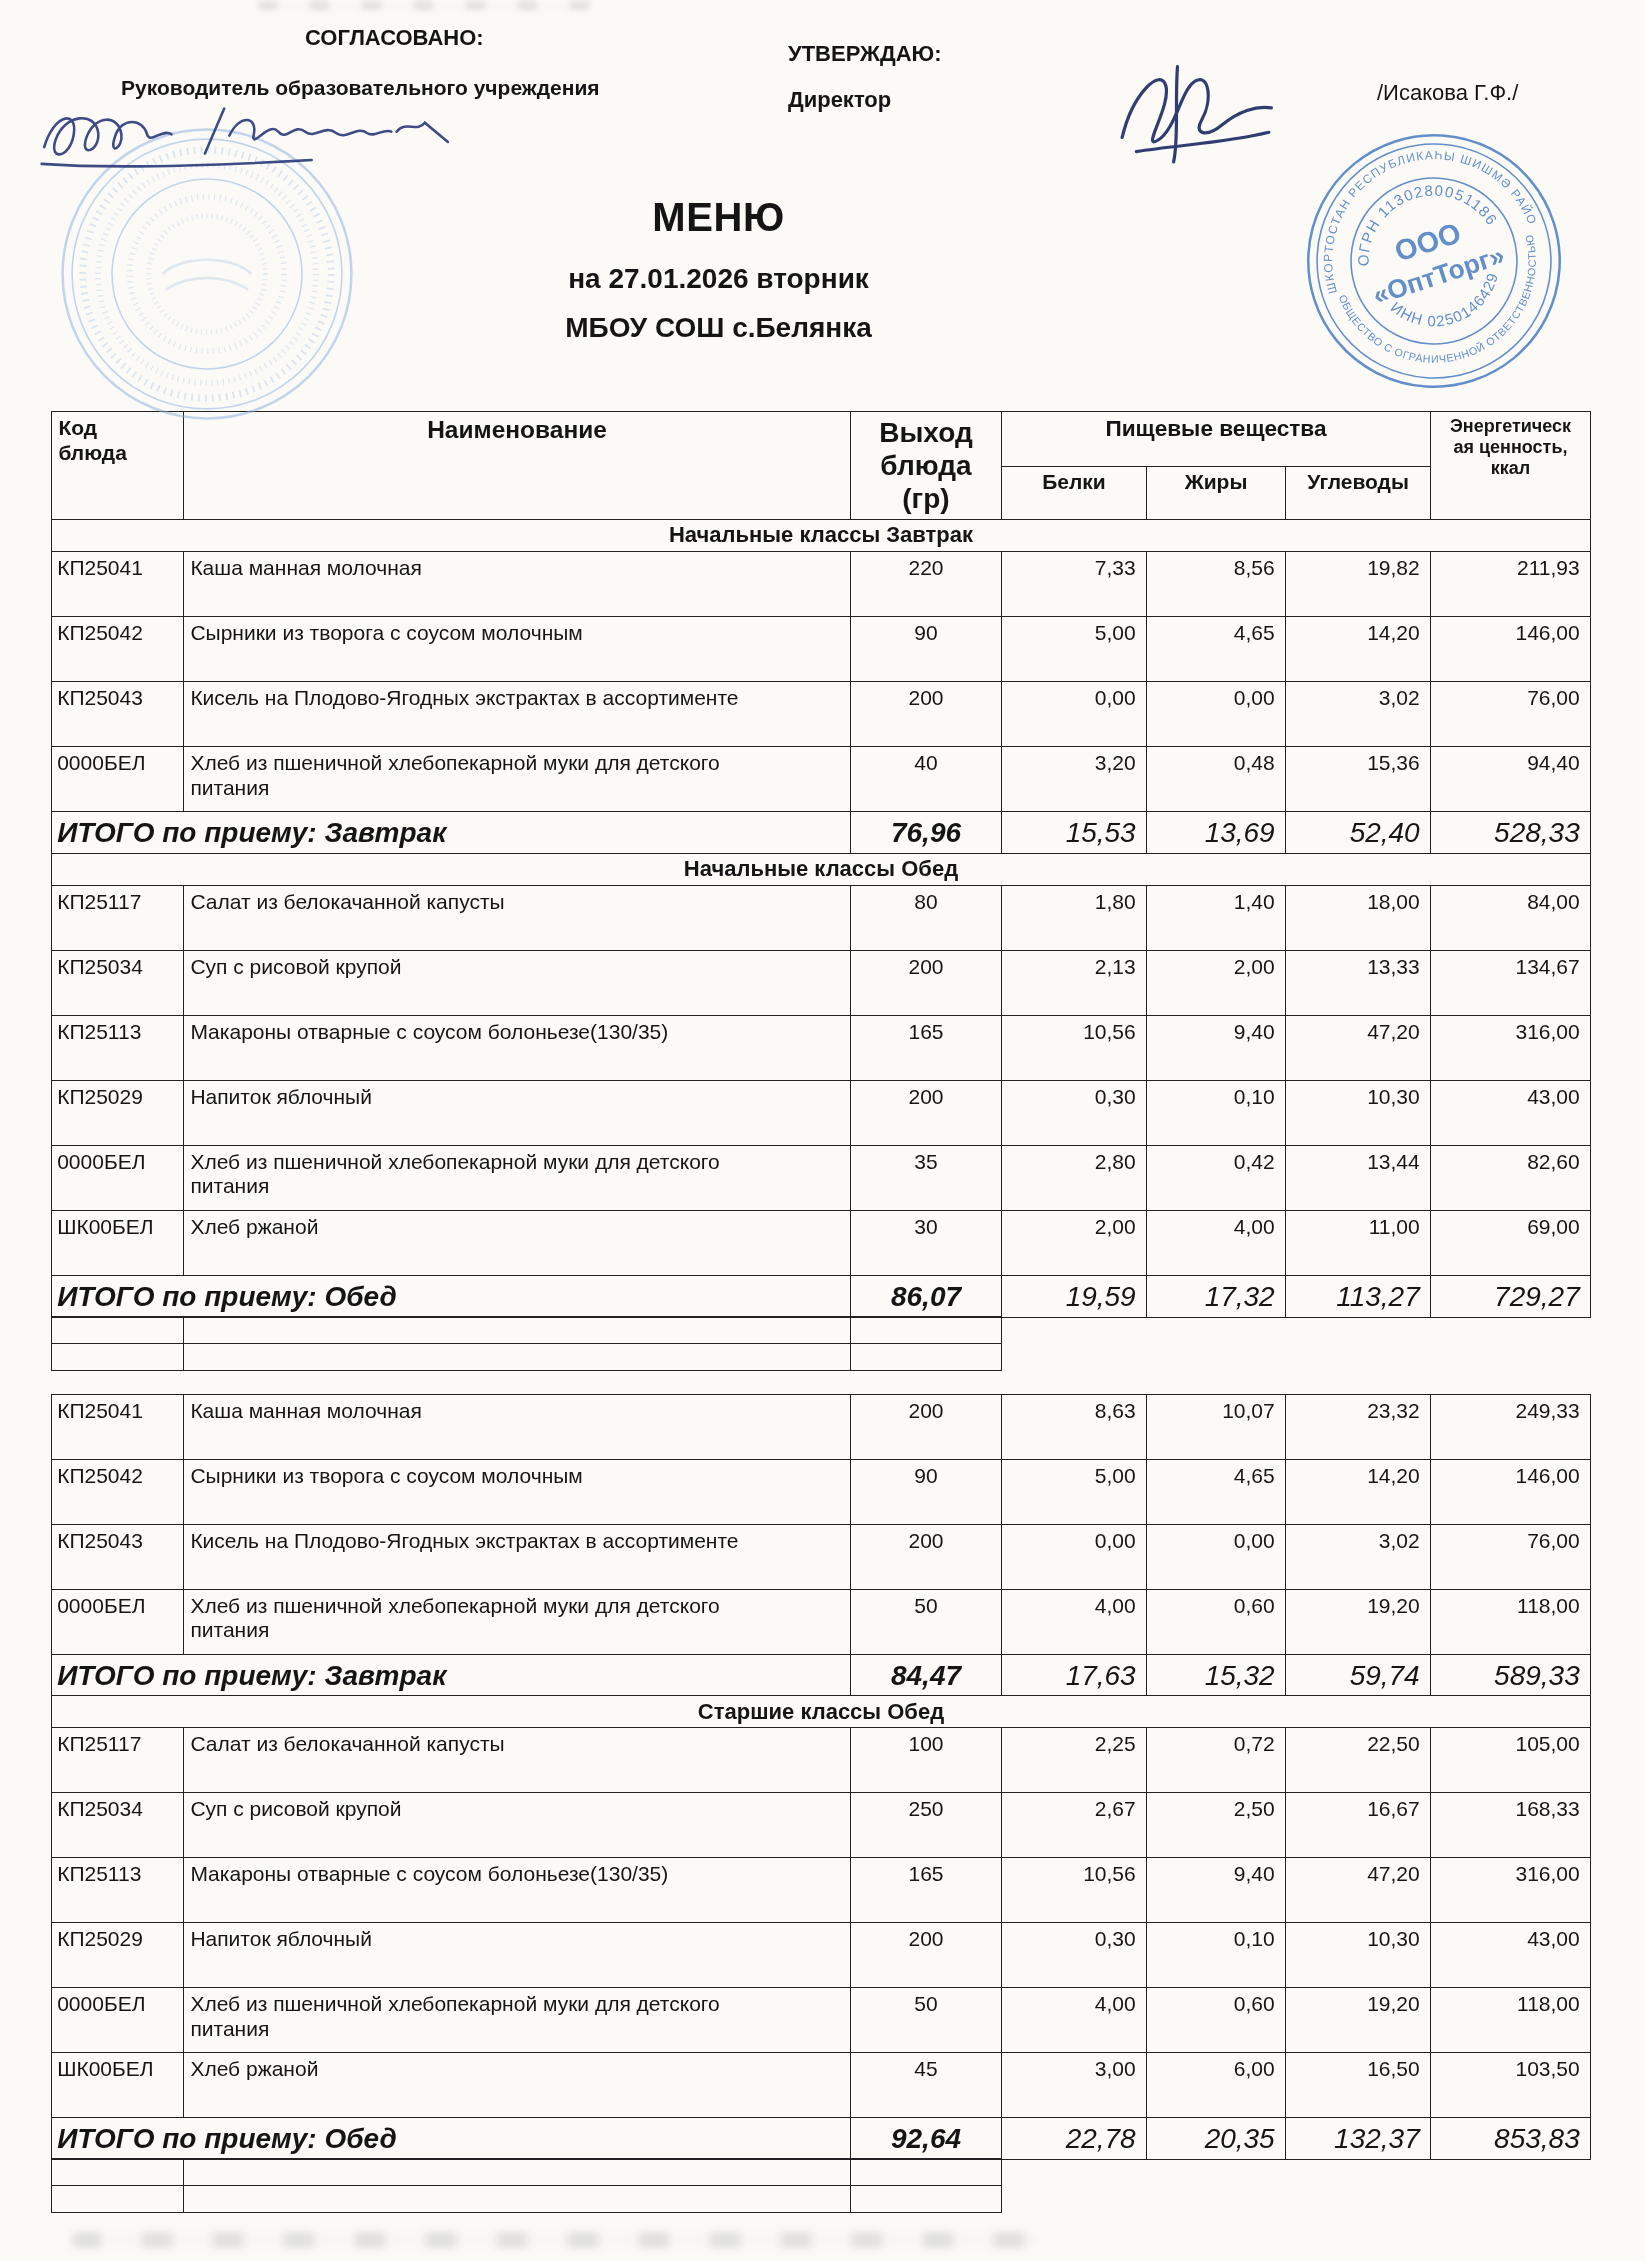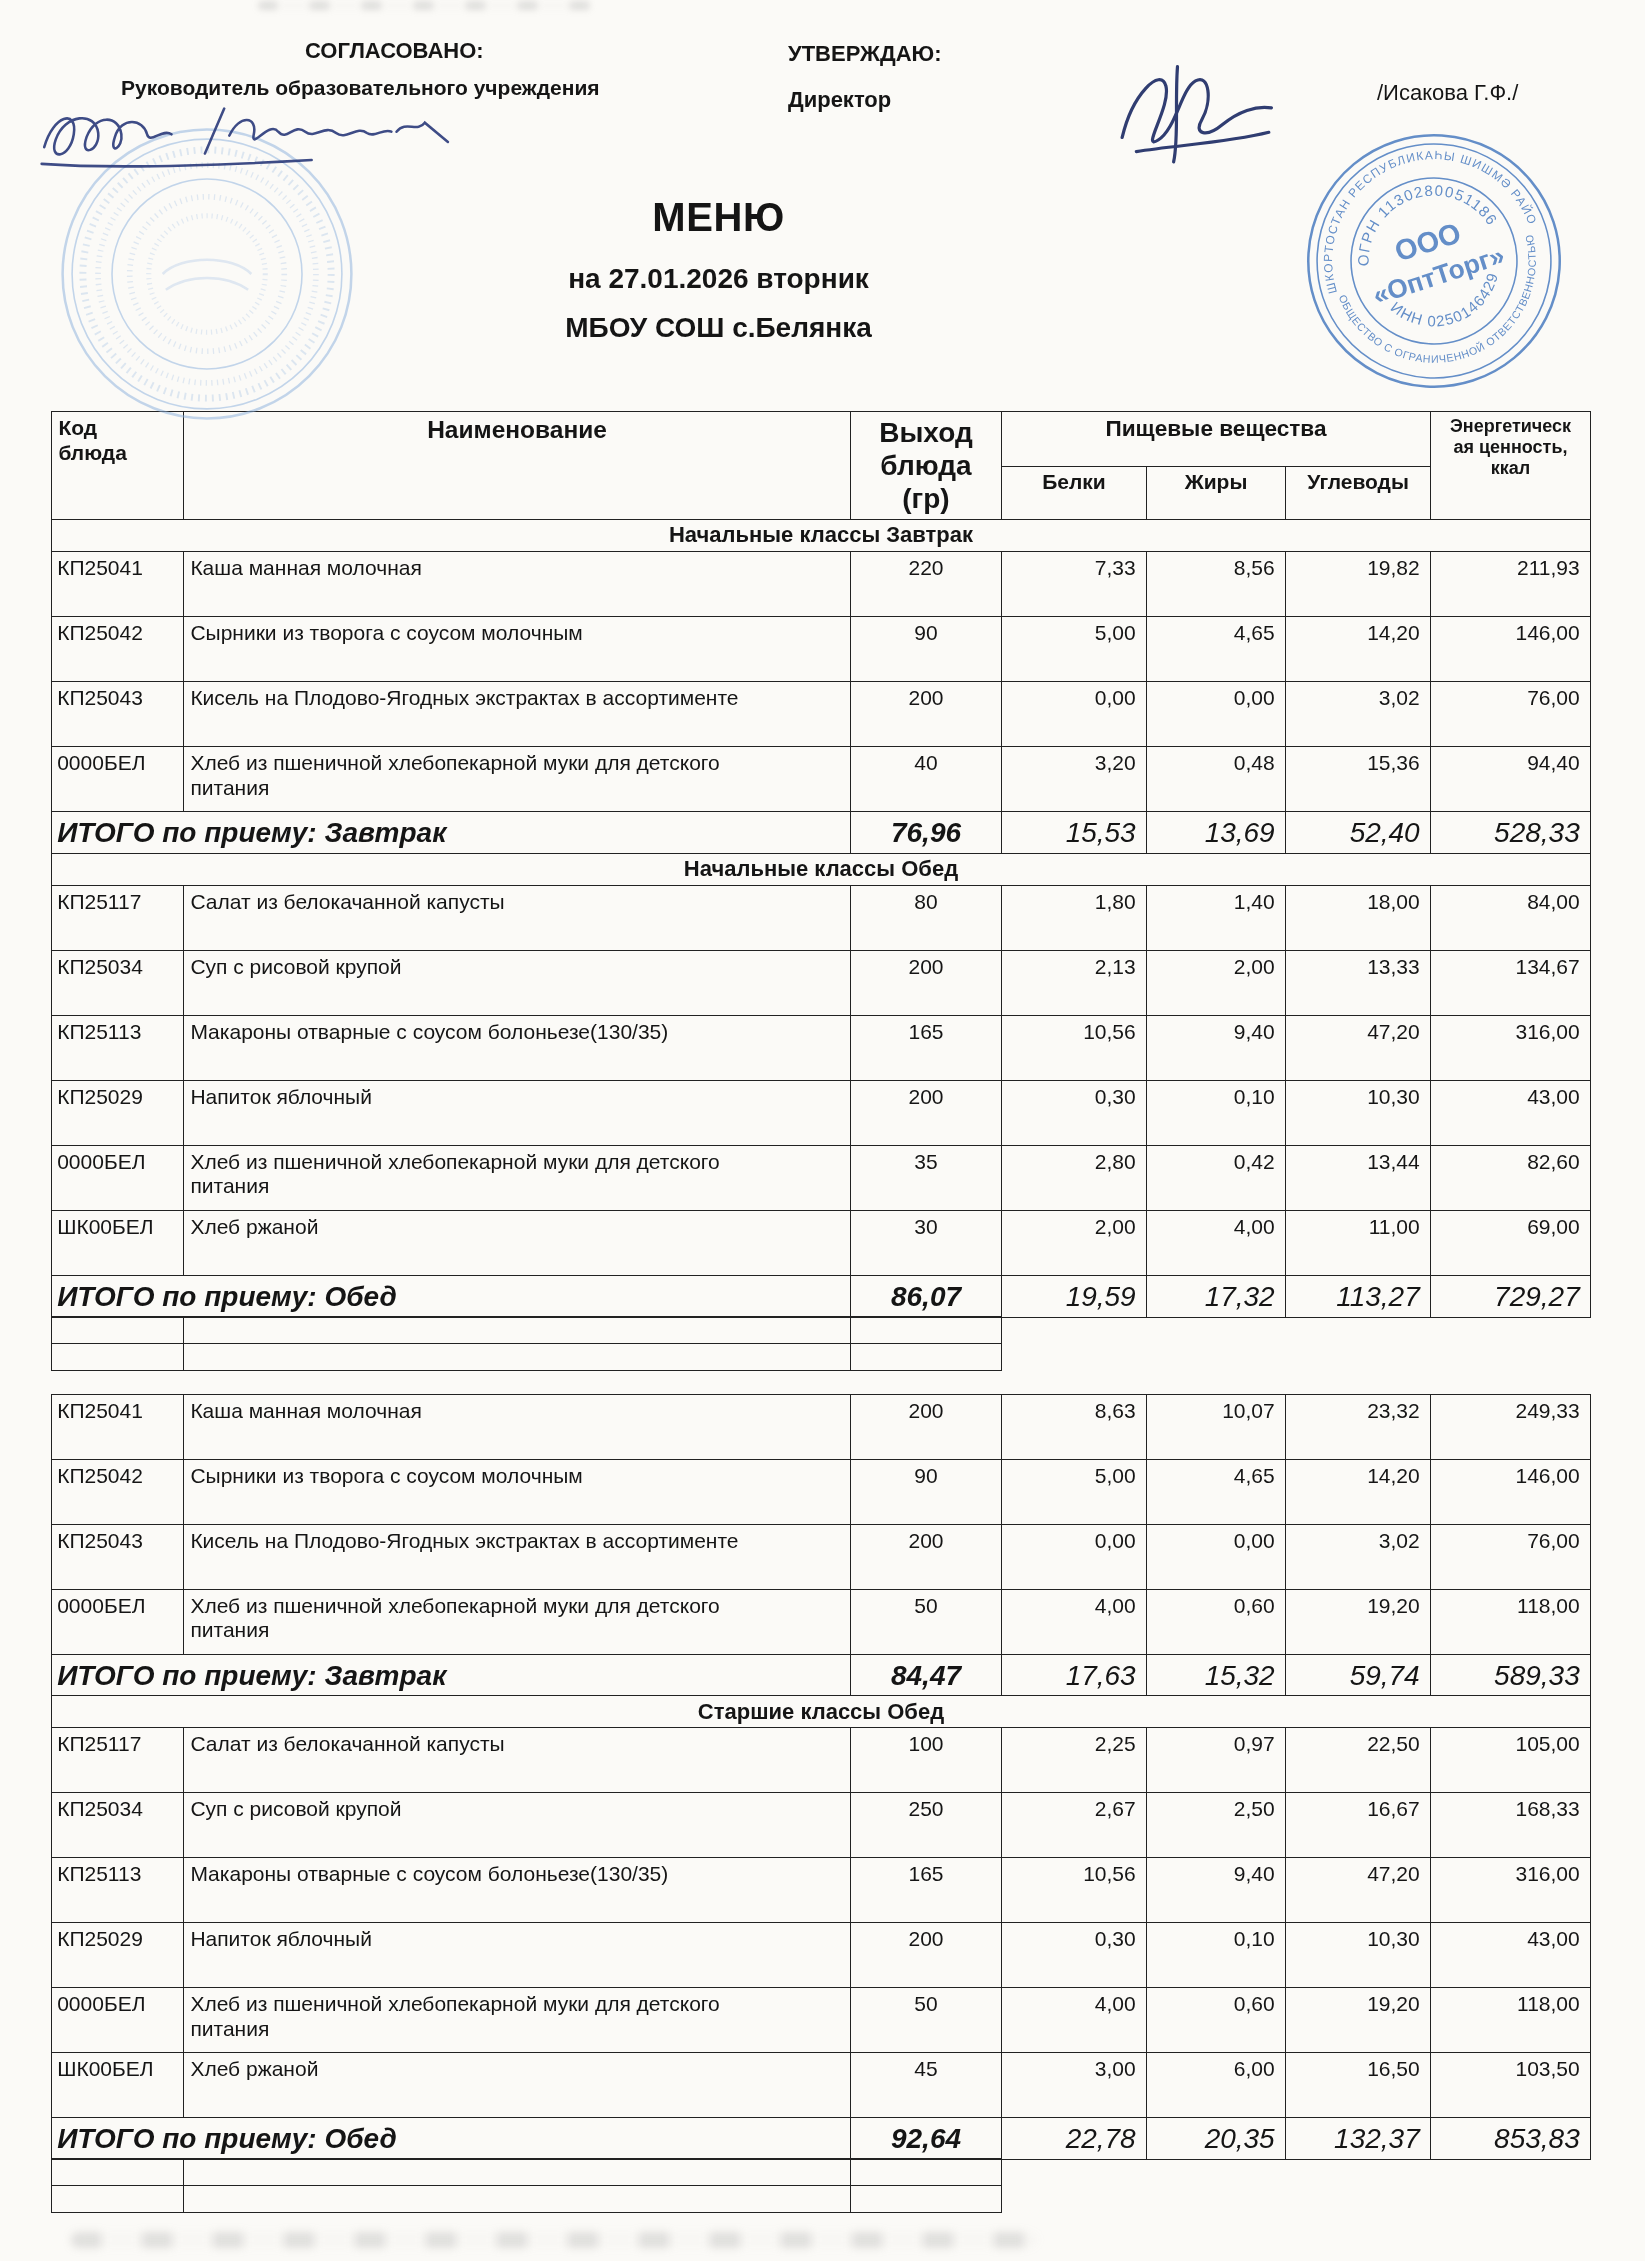--- a/index.html
+++ b/index.html
@@ -10,21 +10,21 @@
     background: #fbfaf7;
     font-family: "Liberation Sans", "DejaVu Sans", sans-serif;
     color: #151515;
     overflow: hidden;
   }
   .abs { position: absolute; }
   .page { position:absolute; inset:0; }
 
   
   .top-header { position: relative; height: 411px; }
-  .agreed-label   { left:305px;  top:38px;  font-size:22px; font-weight:bold; }
+  .agreed-label   { left:305px;  top:25px;  font-size:22px; font-weight:bold; }
   .agreed-role    { left:121px;  top:76px; font-size:21px; font-weight:bold; }
   .approved-label { left:788px; top:41px;  font-size:22px; font-weight:bold; }
   .approved-role  { left:788px; top:87px; font-size:22px; font-weight:bold; }
   .approved-name  { left:1377px; top:80px; font-size:22px; font-weight:normal; }
 
   .sig-left  { left:36px;   top:97px; width:451px; height:90px; }
   .sig-right { left:1099px; top:55px;  width:193px; height:116px; }
 
   .stamp-left  { left:55px;   top:122px; width:304px; height:304px; }
   .stamp-right { left:1302px; top:129px; width:264px; height:264px; }
@@ -406,21 +406,21 @@
             <td class="c-num">589,33</td>
           </tr>
           <tr class="section-row">
             <td class="c-section" colspan="7">Старшие классы Обед</td>
           </tr>
           <tr class="data-row">
             <td class="c-code">КП25117</td>
             <td class="c-name">Салат из белокачанной капусты</td>
             <td class="c-out">100</td>
             <td class="c-num">2,25</td>
-            <td class="c-num">0,97</td>
+            <td class="c-num">0,72</td>
             <td class="c-num">22,50</td>
             <td class="c-num">105,00</td>
           </tr>
           <tr class="data-row">
             <td class="c-code">КП25034</td>
             <td class="c-name">Суп с рисовой крупой</td>
             <td class="c-out">250</td>
             <td class="c-num">2,67</td>
             <td class="c-num">2,50</td>
             <td class="c-num">16,67</td>

